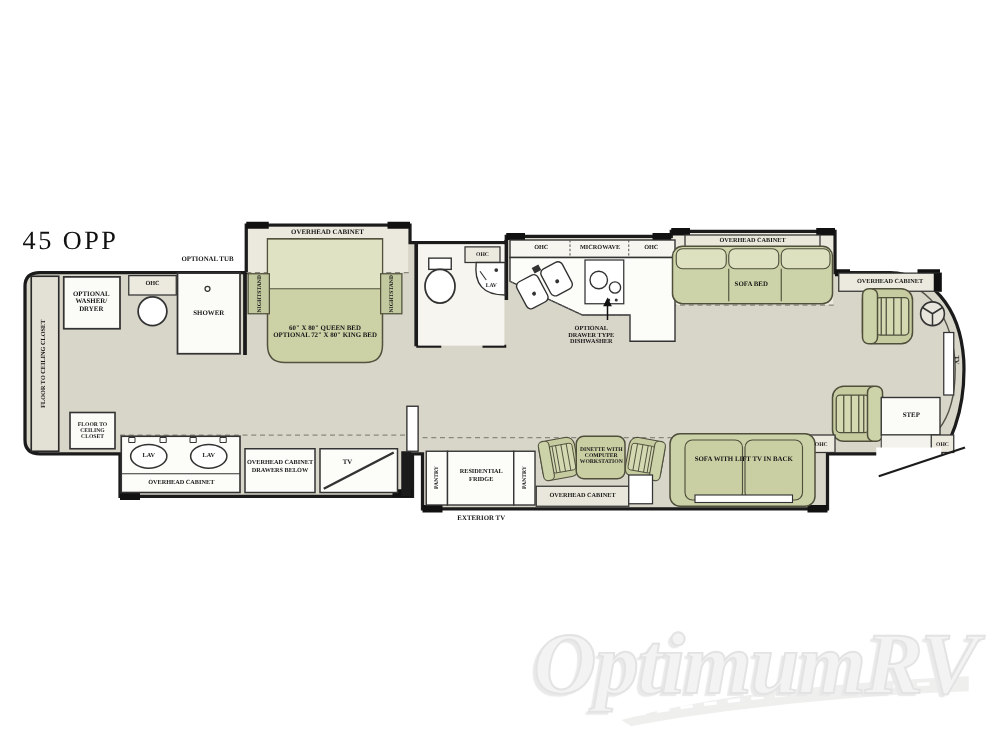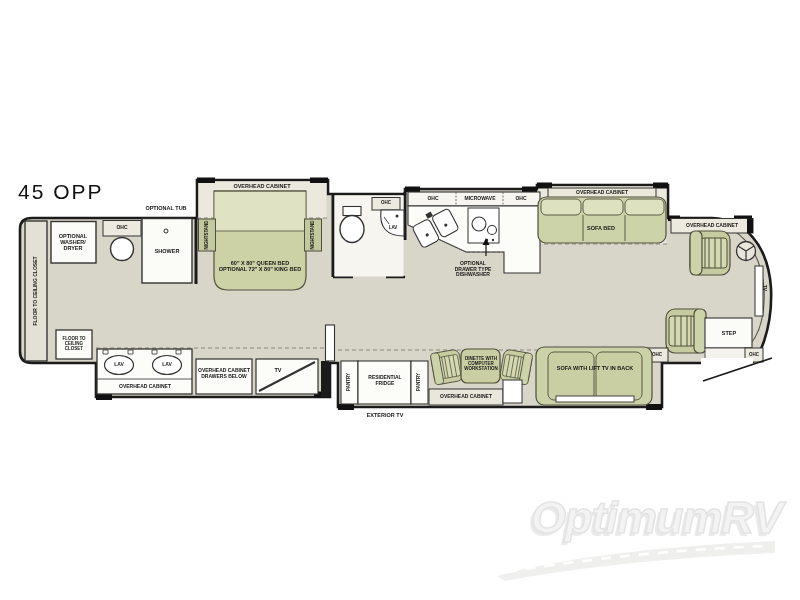--- a/index.html
+++ b/index.html
@@ -1,27 +1,27 @@
 <!DOCTYPE html>
 <html><head>
 <meta charset="utf-8">
 <style>
   html,body{margin:0;padding:0;background:#fff;}
   #canvas{position:relative;width:800px;height:600px;background:#ffffff;overflow:hidden;
-          font-family:Liberation Sans, sans-serif;}
+          font-family:Liberation Serif, serif;}
   #plan-svg{position:absolute;left:0;top:0;}
   .lbl{position:absolute;transform:translate(-50%,-50%);font-weight:bold;color:#161616;
        font-size:6px;line-height:1.12;text-align:center;white-space:pre-line;letter-spacing:0;}
   .lbl.v{transform:translate(-50%,-50%) rotate(-90deg);white-space:nowrap;}
   .lbl.v90{transform:translate(-50%,-50%) rotate(90deg);white-space:nowrap;}
   .lbl.fs5{font-size:5px;} .lbl.fs45{font-size:4.5px;} .lbl.fs55{font-size:5.5px;}
   #page-title{position:absolute;left:18px;top:180px;font-size:21px;letter-spacing:2px;
        color:#111;font-weight:normal;}
   #watermark{position:absolute;left:470px;top:492px;width:320px;height:95px;}
-  #wm-text{position:absolute;right:8px;top:0;font-size:45px;font-weight:bold;font-style:italic;
+  #wm-text{position:absolute;right:8px;top:0;font-size:70px;font-weight:bold;font-style:italic;
        color:#f3f3f3;-webkit-text-stroke:1.5px #e3e3e3;text-shadow:-3px 3px 1px #e9e9e9;
        letter-spacing:-1px;white-space:nowrap;}
 </style>
 </head>
 <body>
 
 <div id="canvas">
 
   <svg id="plan-svg" width="800" height="600" viewBox="0 0 800 600">
     <defs>

